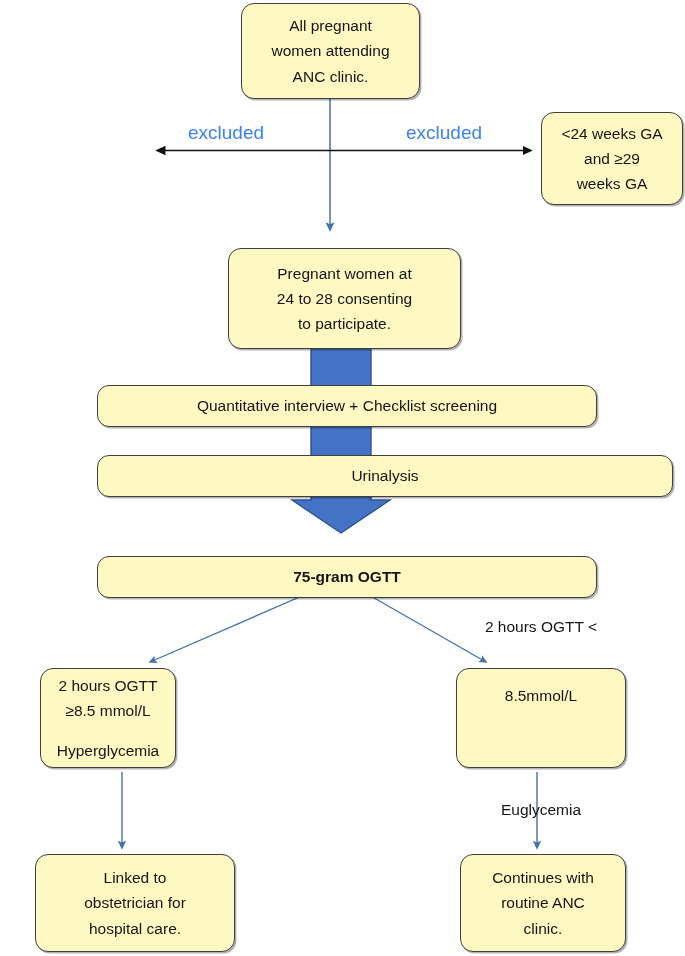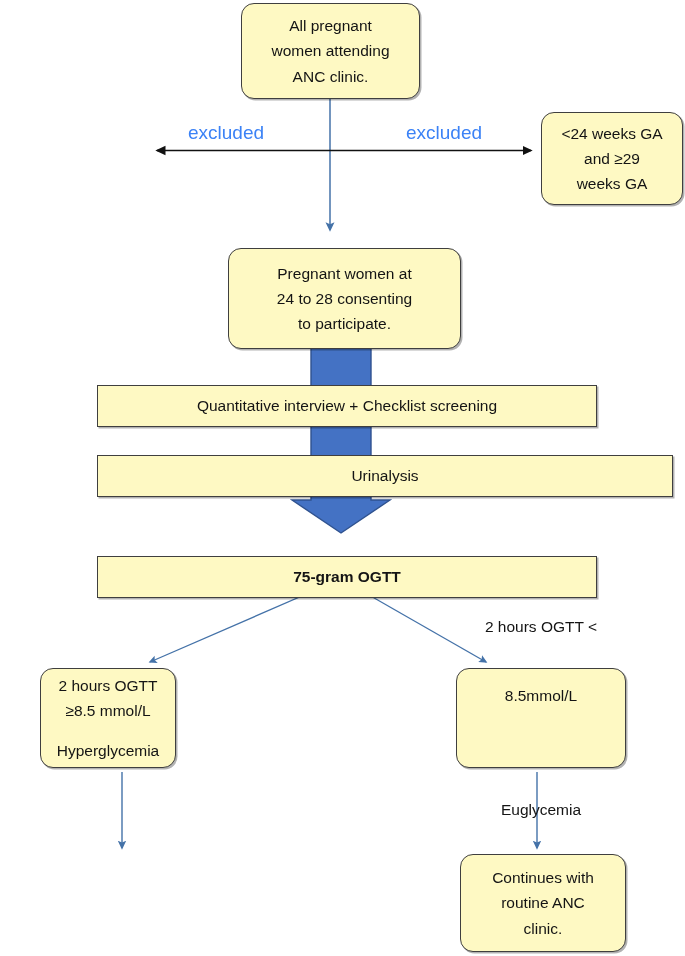--- a/index.html
+++ b/index.html
@@ -37,21 +37,21 @@
     color: #141414;
     font-size: 15.5px;
     line-height: 1.62;
     z-index: 3;
     box-shadow: 1.5px 1.5px 0 rgba(0,0,0,0.30);
   }
   .node.rounded {
     border-radius: 13px;
   }
   .node.sharp {
-    border-radius: 0;
+    border-radius: 12px;
     box-shadow: 1.5px 1.5px 0 rgba(0,0,0,0.30);
     align-items: center;
   }
   .node .line {
     display: block;
     white-space: nowrap;
   }
   .node .gap {
     display: block;
     height: 15px;
@@ -150,20 +150,25 @@
     <span class="line">Hyperglycemia</span>
   </div>
 
   <div class="node rounded" id="node-euglycemia">
     <span class="line">2 hours OGTT &lt;</span>
     <span class="line">8.5mmol/L</span>
     <span class="gap"></span>
     <span class="line">Euglycemia</span>
   </div>
 
+  <div class="node rounded" id="node-obstetrician">
+    <span class="line">Linked to</span>
+    <span class="line">obstetrician for</span>
+    <span class="line">hospital care.</span>
+  </div>
 
   <div class="node rounded" id="node-routine-anc">
     <span class="line">Continues with</span>
     <span class="line">routine ANC</span>
     <span class="line">clinic.</span>
   </div>
 
   <div class="edge-label" id="label-excluded-left">excluded</div>
   <div class="edge-label" id="label-excluded-right">excluded</div>
 

